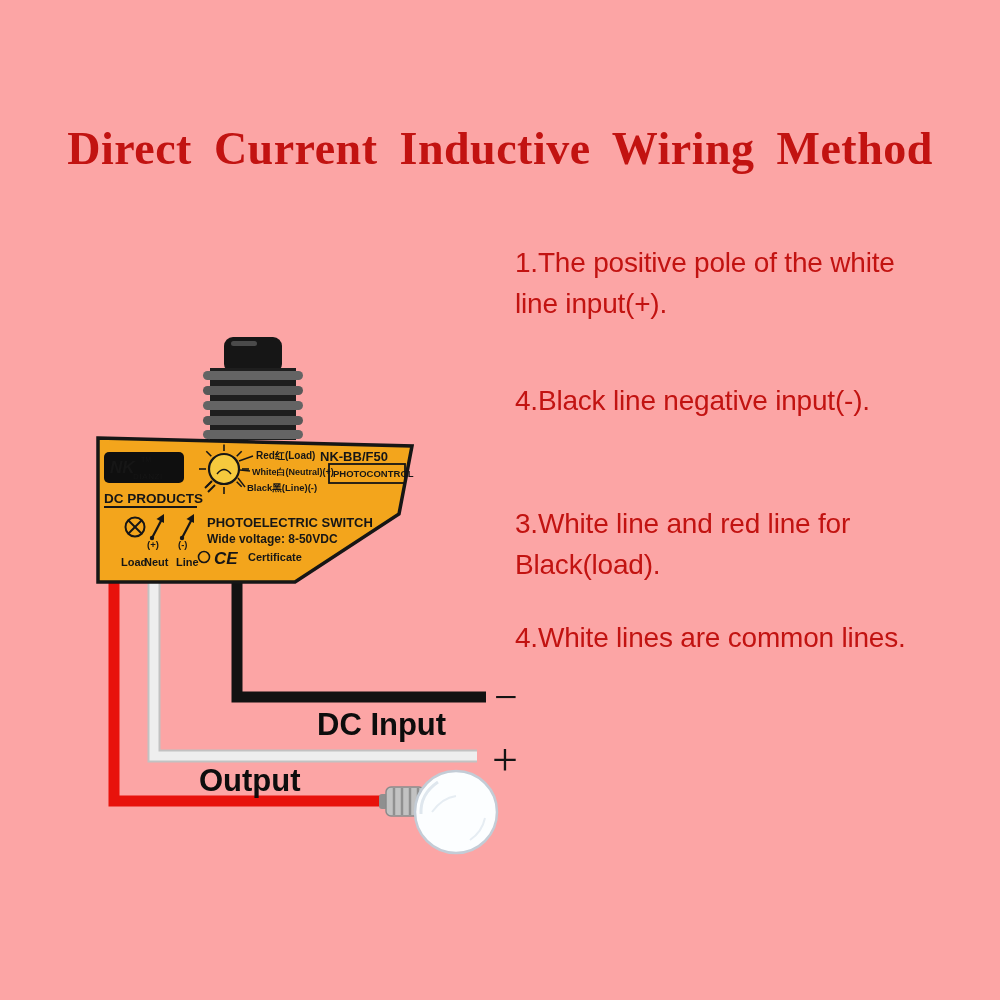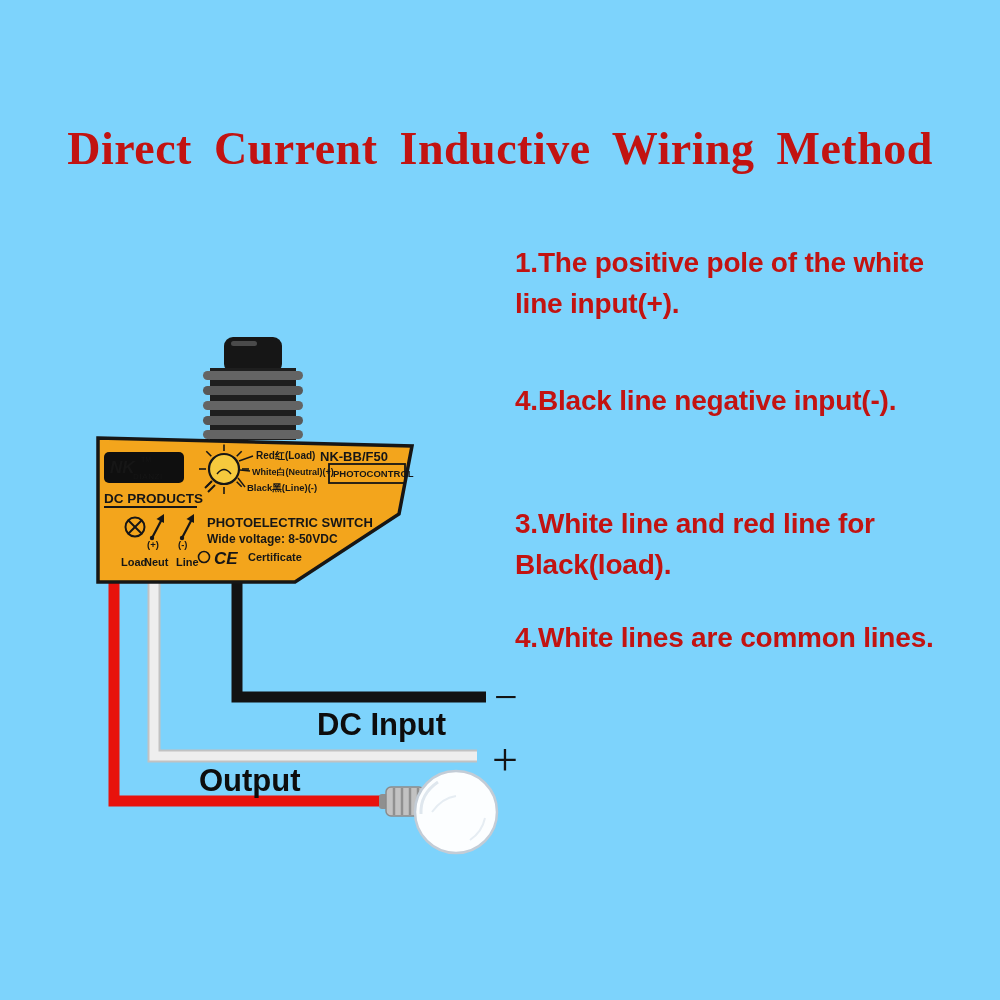--- a/index.html
+++ b/index.html
@@ -1,28 +1,28 @@
 <!DOCTYPE html>
 <html><head>
 <meta charset="utf-8">
 <style>
   html,body { margin:0; padding:0; background:#ffffff; }
   .canvas {
-    position:relative; width:1000px; height:1000px; background:#7dd3fc;
+    position:relative; width:1000px; height:1000px; background:#fca5a5;
     overflow:hidden; font-family:"Liberation Sans", sans-serif;
   }
   .title {
     position:absolute; top:122px; left:0; width:100%; margin:0;
     text-align:center; font-family:"Liberation Serif", serif;
     font-weight:700; font-size:46px; color:#c21311;
     letter-spacing:0.5px; word-spacing:10px; white-space:nowrap;
   }
   .instr {
     position:absolute; left:515px; width:480px; margin:0;
-    font-weight:700; font-size:28px; line-height:1.45; color:#c21311;
+    font-weight:400; font-size:28px; line-height:1.45; color:#c21311;
     letter-spacing:-0.2px;
   }
   #instr-1 { top:243px; }
   #instr-2 { top:381px; }
   #instr-3 { top:504px; }
   #instr-4 { top:618px; }
   .scene { position:absolute; left:0; top:0; width:1000px; height:1000px; }
   .wire-label {
     position:absolute; font-weight:700; color:#0d0d0d; font-size:31px;
     letter-spacing:0px;

